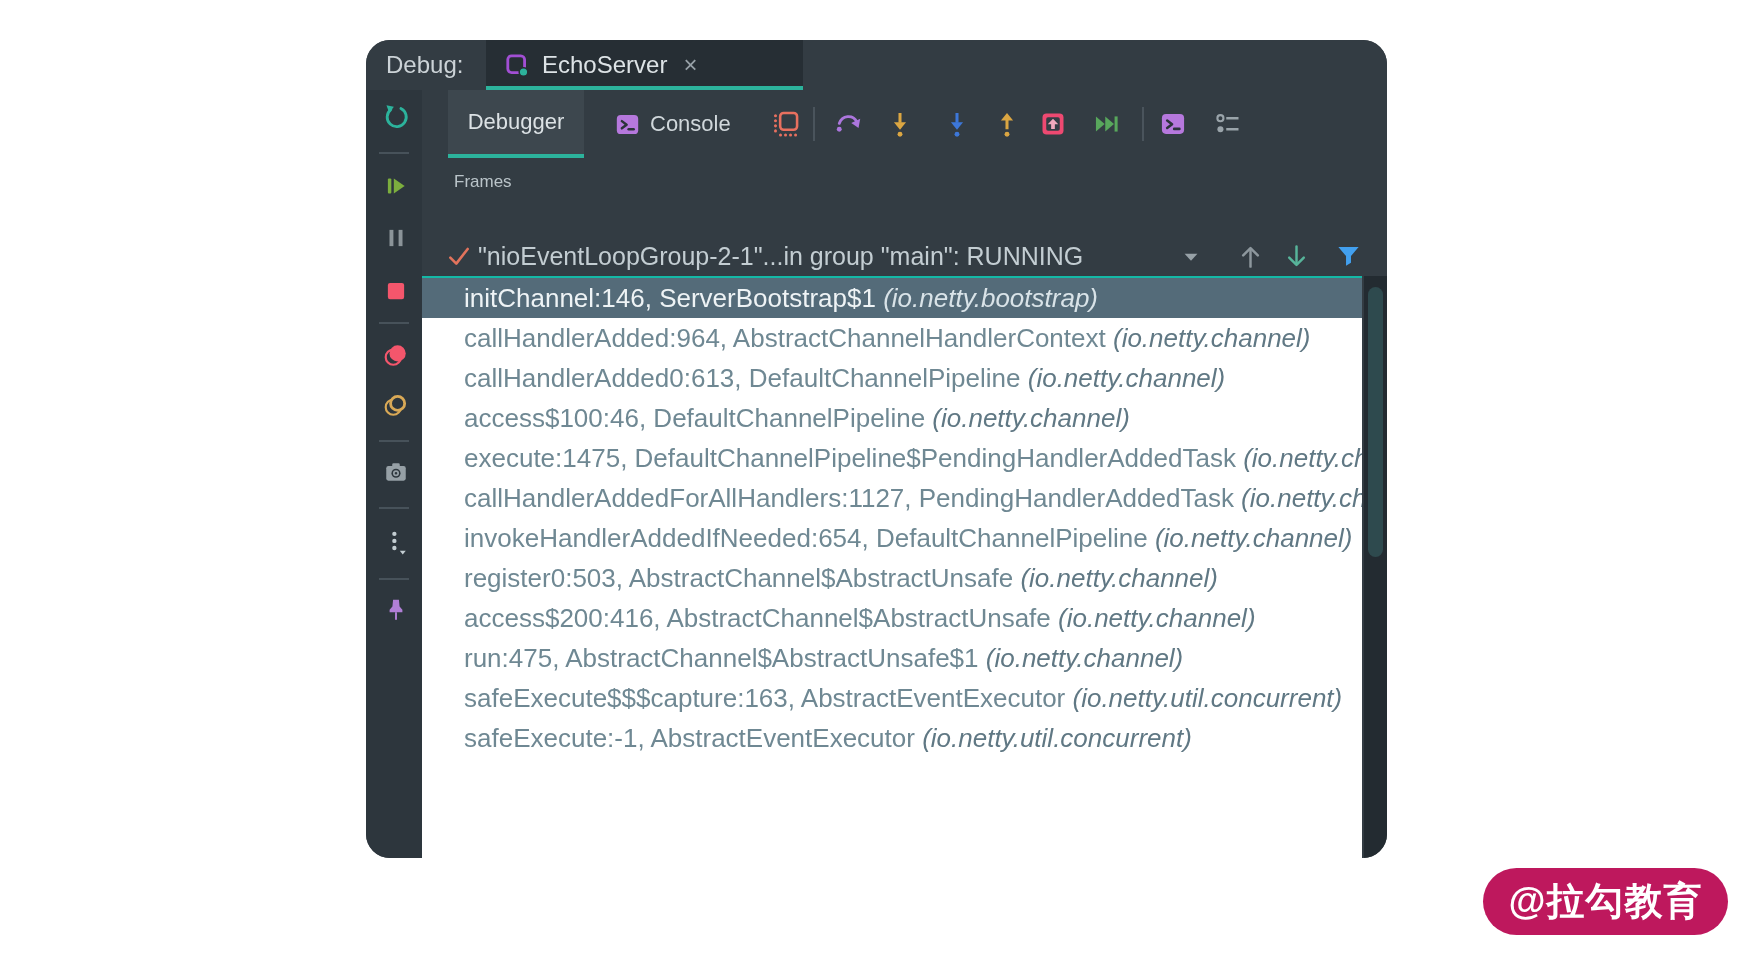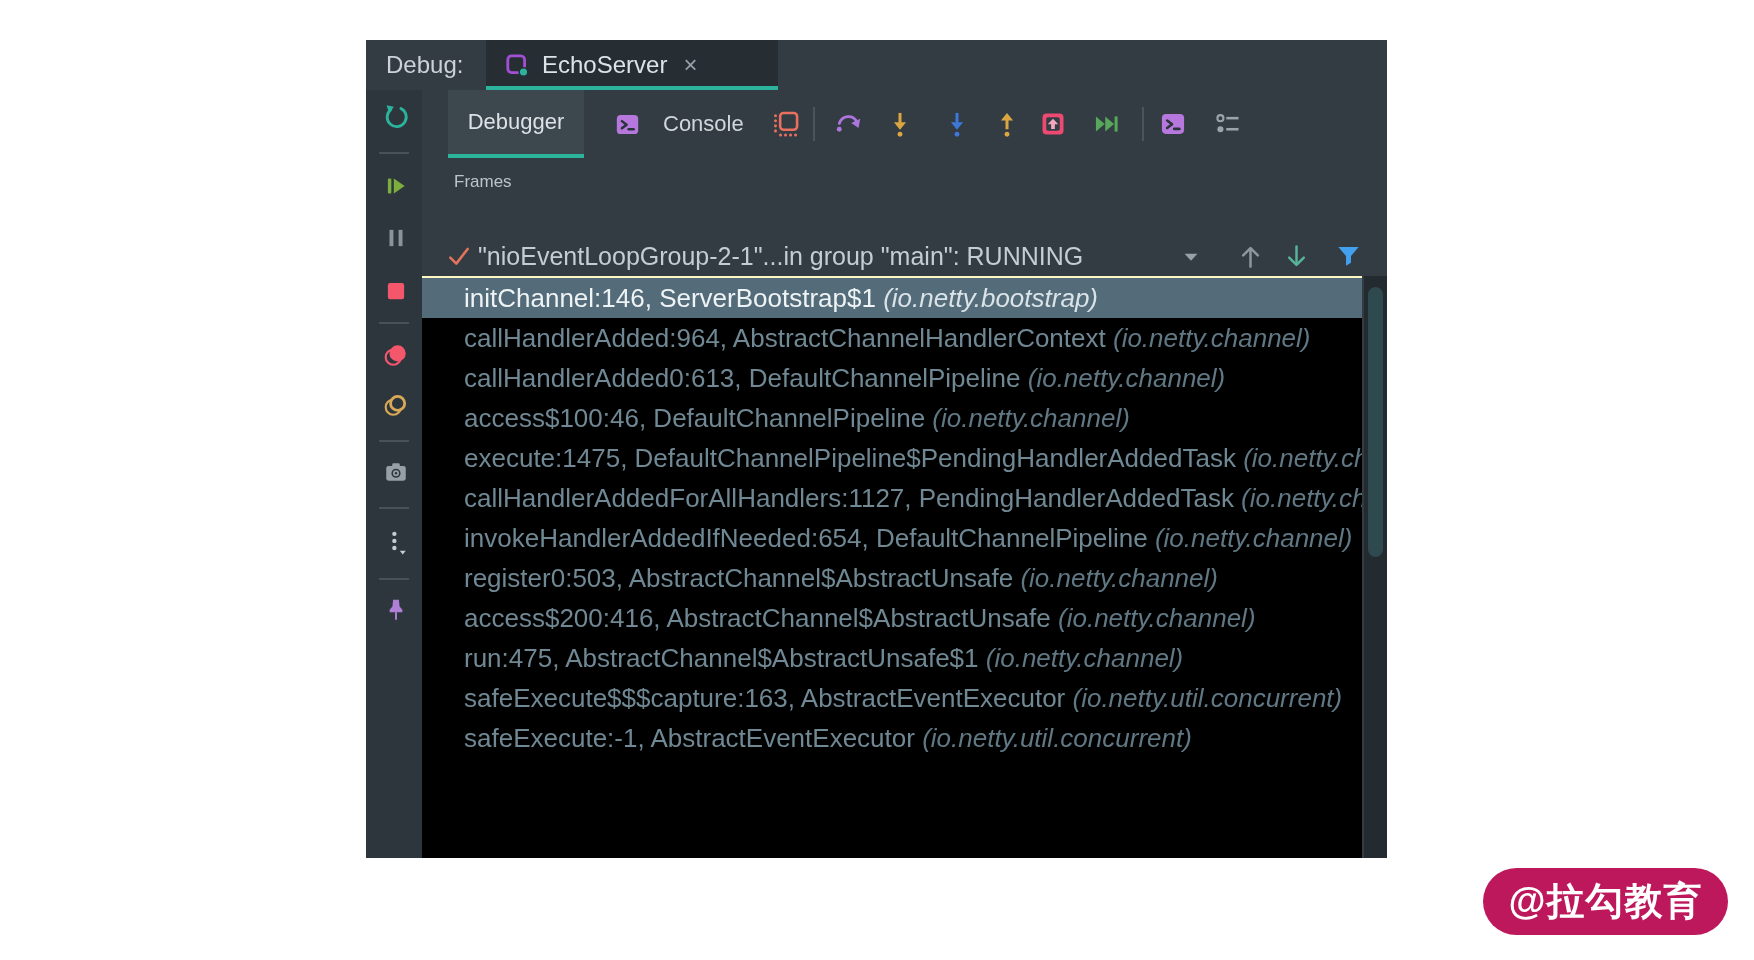--- a/index.html
+++ b/index.html
@@ -1,58 +1,58 @@
 <!DOCTYPE html>
 <html><head>
 <meta charset="utf-8">
 <style>
   html,body{margin:0;padding:0;background:#ffffff;}
   #stage{position:relative;width:1754px;height:960px;background:#ffffff;overflow:hidden;
          font-family:"Liberation Sans","DejaVu Sans",sans-serif;}
-  #panel{position:absolute;left:366px;top:40px;width:1021px;height:818px;background:#333c43;overflow:hidden;}
+  #panel{position:absolute;left:366px;top:40px;width:1021px;height:818px;background:#333c43;overflow:hidden;border-radius:24px;}
 
   
   .hdr{position:absolute;left:0;top:0;right:0;height:50px;background:#333c43;}
   .hdr-label{position:absolute;left:20px;top:0;height:50px;line-height:50px;font-size:24px;color:#ccd3d7;}
-  .run-tab{position:absolute;left:120px;top:0;width:292px;height:50px;background:#262e34;
+  .run-tab{position:absolute;left:120px;top:0;width:317px;height:50px;background:#262e34;
            display:flex;align-items:center;padding:0 18px;box-sizing:border-box;}
   .run-tab .underline{position:absolute;left:0;bottom:0;width:100%;height:4px;background:#2cb39c;}
   .run-tab-title{font-size:24px;color:#dde3e6;margin-left:12px;white-space:nowrap;}
   .run-tab-close{font-size:24px;color:#97a1a7;margin-left:16px;line-height:1;}
 
   
   .bdy{position:absolute;left:0;top:50px;right:0;bottom:0;}
   .sidebar{position:absolute;left:0;top:0;width:56px;height:100%;background:#2d363d;}
   .sb-ic{position:absolute;left:17px;width:26px;height:26px;}
   .sb-sep{position:absolute;left:13px;width:30px;height:2px;background:#47525a;}
 
   .main{position:absolute;left:56px;top:0;right:0;height:100%;}
 
   
   .tabs-row{position:absolute;left:0;top:0;right:8px;height:68px;}
   .tab-debugger{position:absolute;left:26px;top:0;width:136px;height:68px;background:#3d474e;
                 border-bottom:4px solid #2cb39c;box-sizing:border-box;display:flex;align-items:center;justify-content:center;
                 font-size:22px;color:#dce2e5;}
-  .tab-console{position:absolute;left:192px;top:0;width:132px;height:68px;display:flex;align-items:center;gap:22px;
+  .tab-console{position:absolute;left:192px;top:0;width:132px;height:68px;display:flex;align-items:center;gap:9px;
                font-size:22px;color:#d0d7db;}
   .tb-ic{position:absolute;top:20px;width:28px;height:28px;}
   .tb-sep{position:absolute;top:17px;width:2px;height:34px;background:#4a545c;}
 
   
   .frames-title{position:absolute;left:32px;top:82px;font-size:17px;color:#bac4c9;}
   .thread-row{position:absolute;left:0;top:146px;right:0;height:40px;}
   .thread-check{position:absolute;left:24px;top:7px;width:26px;height:26px;}
   .thread-text{position:absolute;left:56px;top:0;height:40px;line-height:40px;font-size:25px;color:#c3cdd2;white-space:nowrap;}
   .thread-dd{position:absolute;left:758px;top:10px;width:22px;height:22px;}
   .thread-up{position:absolute;left:815px;top:7px;width:27px;height:27px;}
   .thread-down{position:absolute;left:861px;top:7px;width:27px;height:27px;}
   .thread-filter{position:absolute;left:913px;top:6px;width:27px;height:27px;}
 
-  .frames-list{position:absolute;left:0;top:186px;width:940px;bottom:0;background:#000000;
-               border-top:2px solid #fef9c3;box-sizing:border-box;overflow:hidden;}
+  .frames-list{position:absolute;left:0;top:186px;width:940px;bottom:0;background:#ffffff;
+               border-top:2px solid #14b8a6;box-sizing:border-box;overflow:hidden;}
   .frame-row{height:40px;line-height:40px;padding-left:42px;font-size:26px;color:#6f8893;white-space:nowrap;overflow:hidden;}
   .frame-row .pkg{font-style:italic;color:#607884;}
   .frame-row.selected{background:#546b79;color:#eef3f5;}
   .frame-row.selected .pkg{color:#d9e3e8;}
   .frame-row.partial{height:22px;}
 
   .scroll-track{position:absolute;left:942px;top:186px;width:23px;bottom:0;background:#232b31;}
   .scroll-thumb{position:absolute;left:4px;top:11px;width:15px;height:270px;background:#2e4a4e;border-radius:8px;}
 
   

